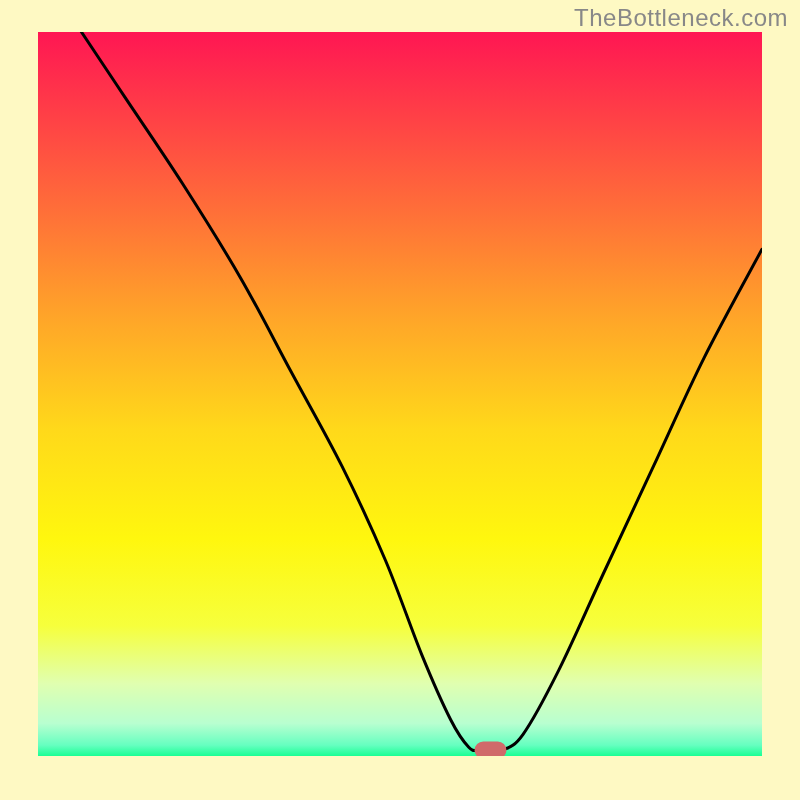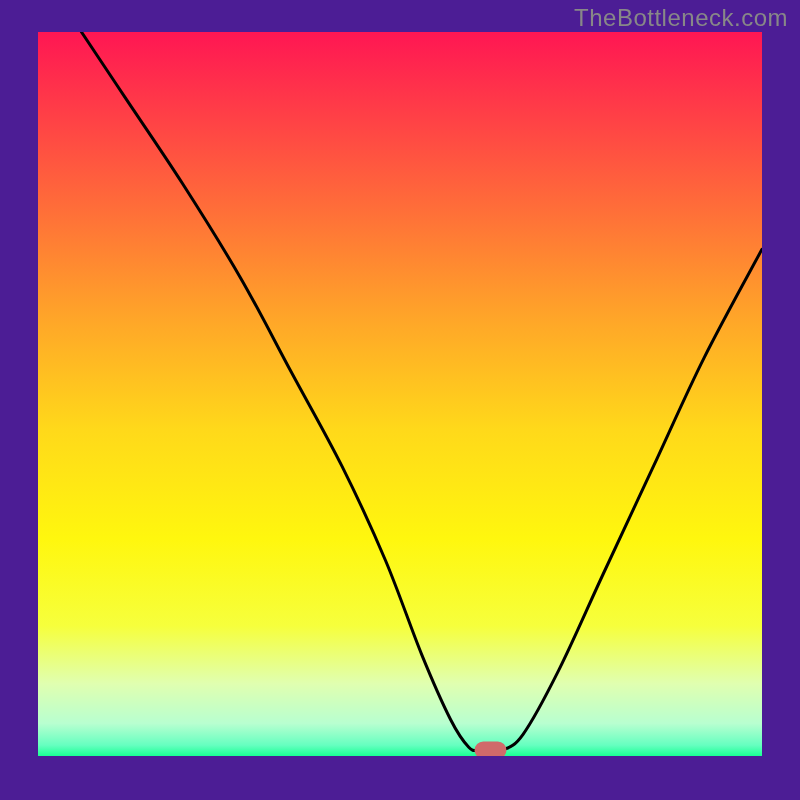--- a/index.html
+++ b/index.html
@@ -7,21 +7,21 @@
     padding: 0;
     width: 800px;
     height: 800px;
     background: #000;
     overflow: hidden;
   }
   .container {
     position: relative;
     width: 800px;
     height: 800px;
-    background: #4c1d95;
+    background: #fef9c3;
   }
   .watermark {
     position: absolute;
     top: 4px;
     right: 12px;
     color: #888;
     font-family: Arial, Helvetica, sans-serif;
     font-size: 24px;
     font-weight: 500;
     letter-spacing: 0.5px;

